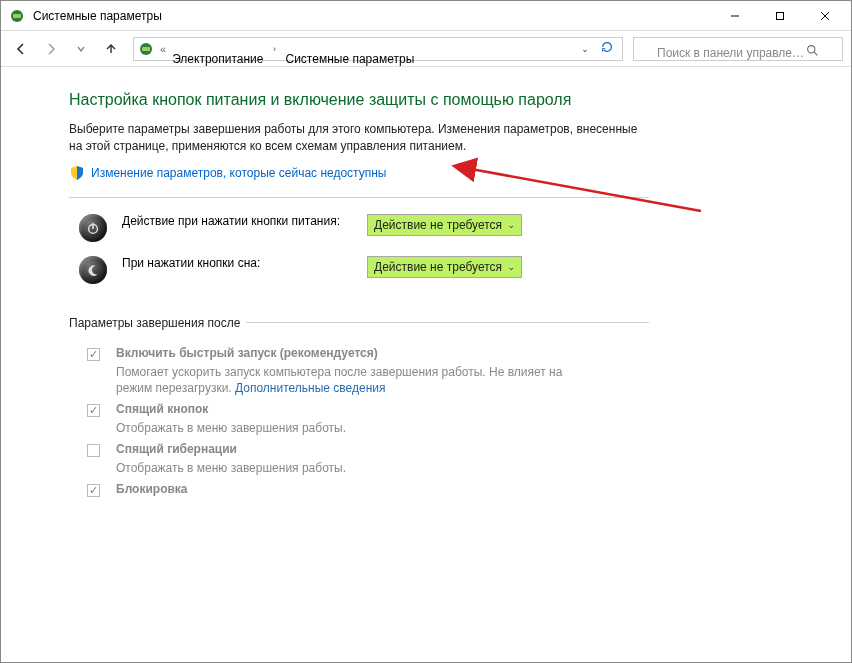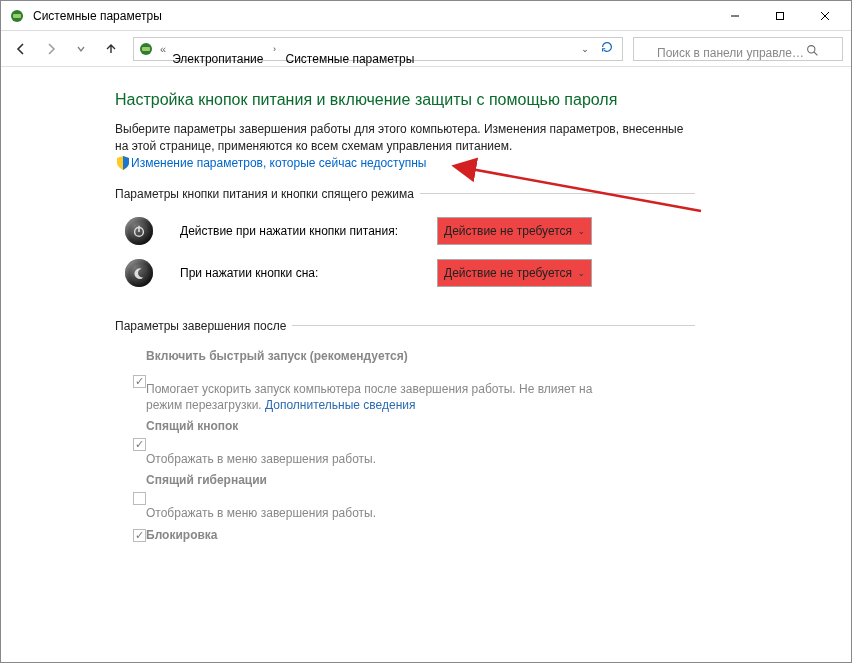--- a/index.html
+++ b/index.html
@@ -75,103 +75,104 @@
     color:#777;
     justify-content: space-between;
   }
   .searchbox .ph { font-size:12px; color:#888; white-space:nowrap; overflow:hidden; text-overflow:ellipsis; }
   .searchbox .mag { font-size:12px; color:#666; }
 
   .content {
     position: absolute;
     top: 66px; bottom: 0; left: 0; right: 0;
     overflow-y: auto;
-    padding: 24px 0 0 114px;
+    padding: 24px 0 0 68px;
   }
   .content-inner { width: 580px; }
   h1.main-heading {
     color: #0a6b2c;
     font-size: 16px;
     font-weight: 400;
     margin-bottom: 12px;
   }
   .desc-text {
     font-size: 12px;
     color: #222;
     line-height: 1.4;
+    margin-bottom: 10px;
   }
   .shield-link-row {
-    display:flex; align-items:center; 
+    display:flex; align-items:center; gap:6px;
     margin-bottom: 16px;
   }
   .shield-icon {
     width:16px; height:16px;
   }
   .link-text { color:#0066cc; font-size:12px; cursor:pointer; }
 
   fieldset.group {
     border:none;
     border-top:1px solid #d0d0d0;
     margin-top: 8px;
     padding-top: 10px;
     margin-bottom: 18px;
   }
   fieldset.group > legend {
     font-size:12px; color:#222;
     padding-right:6px;
   }
   .setting-row {
-    display:flex; align-items:center;
-    gap:27px;
+    display:flex; 
+    gap:15px;
     margin: 6px 0 14px 10px;
   }
   .round-icon {
     width:28px; height:28px;
     border-radius:50%;
     background: radial-gradient(circle at 35% 30%, #777, #333 55%, #111);
     display:flex; align-items:center; justify-content:center;
     color:#eee;
     box-shadow: inset -2px -2px 4px rgba(0,0,0,.5), inset 2px 2px 3px rgba(255,255,255,.25);
   }
   .round-icon svg { width:14px; height:14px; }
   .setting-label { width:230px; font-size:12px; }
   .select {
     border:1px solid #a8a8a8;
-    background:#ef4444;
-    height:28px;
+    background:#bef264;
+    height:22px;
     width:155px;
     display:flex; align-items:center; justify-content:space-between;
     padding:0 6px;
     font-size:12px;
     color:#222;
   }
   .select .caret { font-size:9px; color:#333; }
 
   .chk-row {
-    display:flex; align-items:center;
-    gap:0;
+    display:flex; align-items:flex-start;
+    gap:16px;
     margin: 6px 0 2px 18px;
   }
   .chk {
     width:13px; height:13px;
     border:1px solid #888;
     background:#fff;
     margin-top:2px;
     display:flex; align-items:center; justify-content:center;
     flex-shrink:0;
   }
   .chk.checked::after {
     content:"✓";
     font-size:11px;
     color:#777;
     line-height:1;
   }
   .chk.disabled { border-color:#bbb; }
   .chk-body .chk-label { font-size:12px; font-weight:600; color:#888; }
-  .chk-body .chk-sub  { font-size:12px; color:#888; margin-top:18px; max-width:480px; line-height:1.35;}
+  .chk-body .chk-sub  { font-size:12px; color:#888; margin-top:4px; max-width:480px; line-height:1.35;}
   .chk-body .inline-link { color:#2a6bb0; cursor:pointer; }
 
   
   .annotation-arrow {
     position:absolute;
     top:130px; left:430px;
     pointer-events:none;
   }
 </style>
 </head>
@@ -269,21 +270,20 @@
       <span class="shield-icon">
         <svg viewBox="0 0 16 16">
           <path d="M8 1 L14 3 V8 C14 12 8 15 8 15 C8 15 2 12 2 8 V3 Z" fill="#ffca28"></path>
           <path d="M8 1 L14 3 V8 C14 12 8 15 8 15 Z" fill="#1976d2"></path>
         </svg>
       </span>
       <span class="link-text">Изменение параметров, которые сейчас недоступны</span>
     </div>
 
     <fieldset class="group">
-      <legend>Параметры кнопки питания и кнопки спящего режима</legend>
 
       <div class="setting-row">
         <div class="round-icon">
           <svg viewBox="0 0 16 16">
               <circle cx="8" cy="9" r="5" fill="none" stroke="#ddd" stroke-width="1.6"></circle>
               <line x1="8" y1="2" x2="8" y2="9" stroke="#ddd" stroke-width="1.8"></line>
             </svg>
         </div>
         <div class="setting-label">Действие при нажатии кнопки питания:</div>
         <div class="select">

